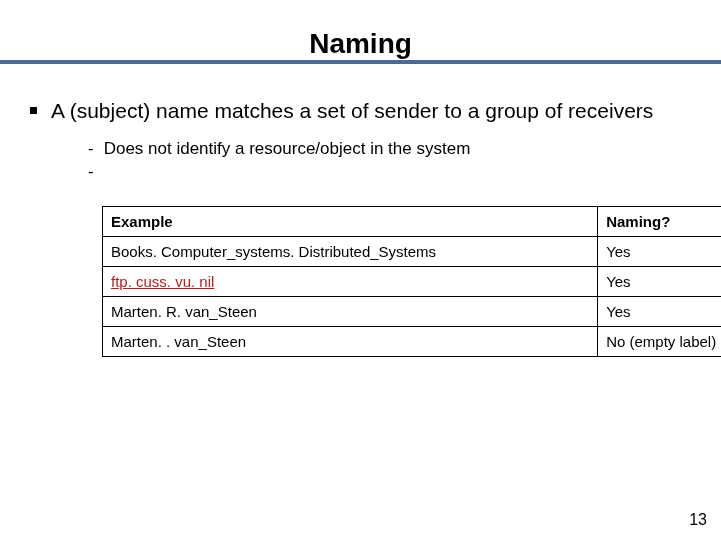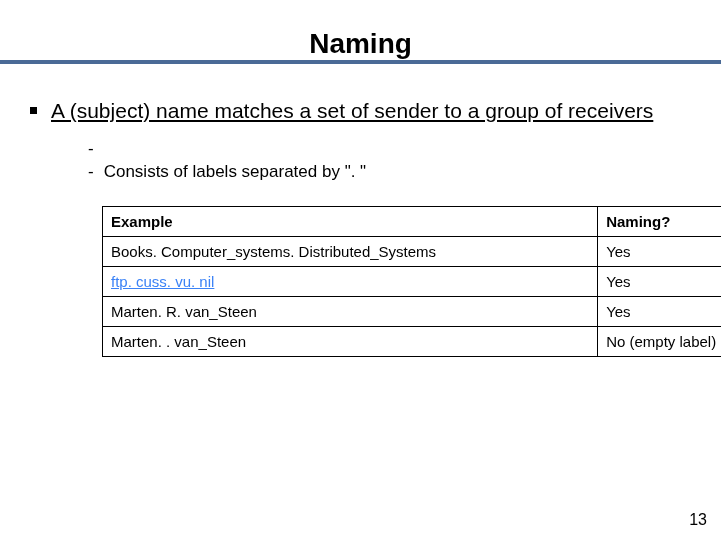--- a/index.html
+++ b/index.html
@@ -23,21 +23,20 @@
     background: #4a6a96;
     margin: 0;
   }
   .content {
     padding: 34px 30px 0 30px;
   }
   .bullet-row {
     display: flex;
     align-items: flex-start;
     gap: 14px;
-    text-decoration: underline;
   }
   .bullet-square {
     width: 7px;
     height: 7px;
     background: #000;
     margin-top: 9px;
     flex: 0 0 auto;
   }
   .bullet-text {
     font-size: 21px;
@@ -64,21 +63,21 @@
     border: 1.5px solid #000;
     padding: 6px 8px;
     text-align: left;
     font-size: 15px;
     vertical-align: middle;
   }
   table.examples th {
     font-weight: bold;
   }
   .link {
-    color: #3b82f6;
+    color: #b91c1c;
     text-decoration: underline;
   }
   .pagenum {
     position: absolute;
     right: 14px;
     bottom: 12px;
     font-size: 16px;
     margin-top: 48px;
   }
 </style>
@@ -91,24 +90,24 @@
 <div class="content">
 
   <div class="bullet-row">
     <div class="bullet-square"></div>
     <div class="bullet-text">A (subject) name matches a set of sender to a group of receivers</div>
   </div>
 
   <div class="sublist">
     <div class="subitem">
       <span class="dash">-</span>
+      <span>Does not identify a resource/object in the system</span>
     </div>
     <div class="subitem">
       <span class="dash">-</span>
-      <span>Consists of labels separated by ". "</span>
     </div>
   </div>
 
   <table class="examples">
     <thead>
       <tr>
         <th>Example</th>
         <th>Naming?</th>
       </tr>
     </thead>

